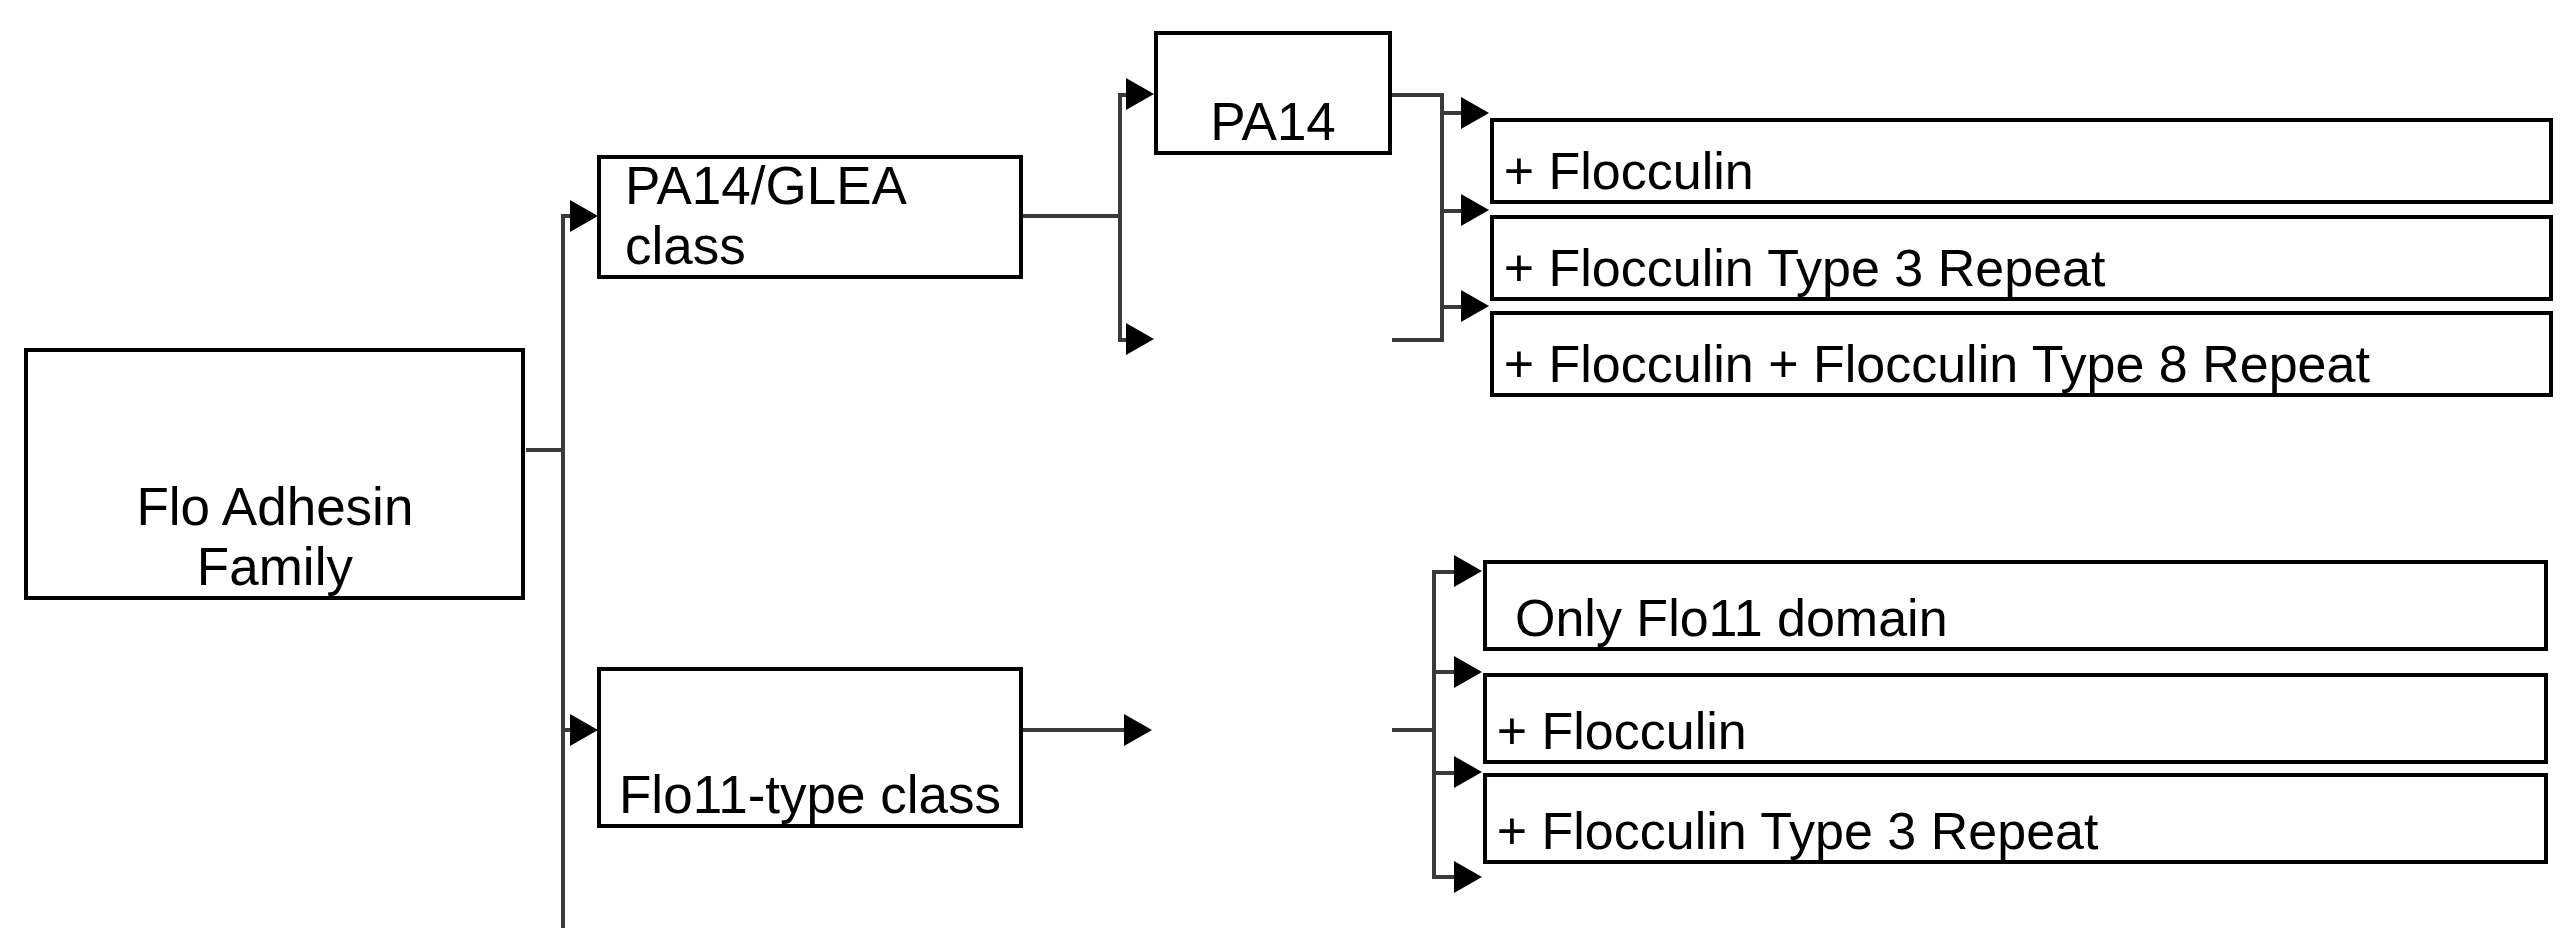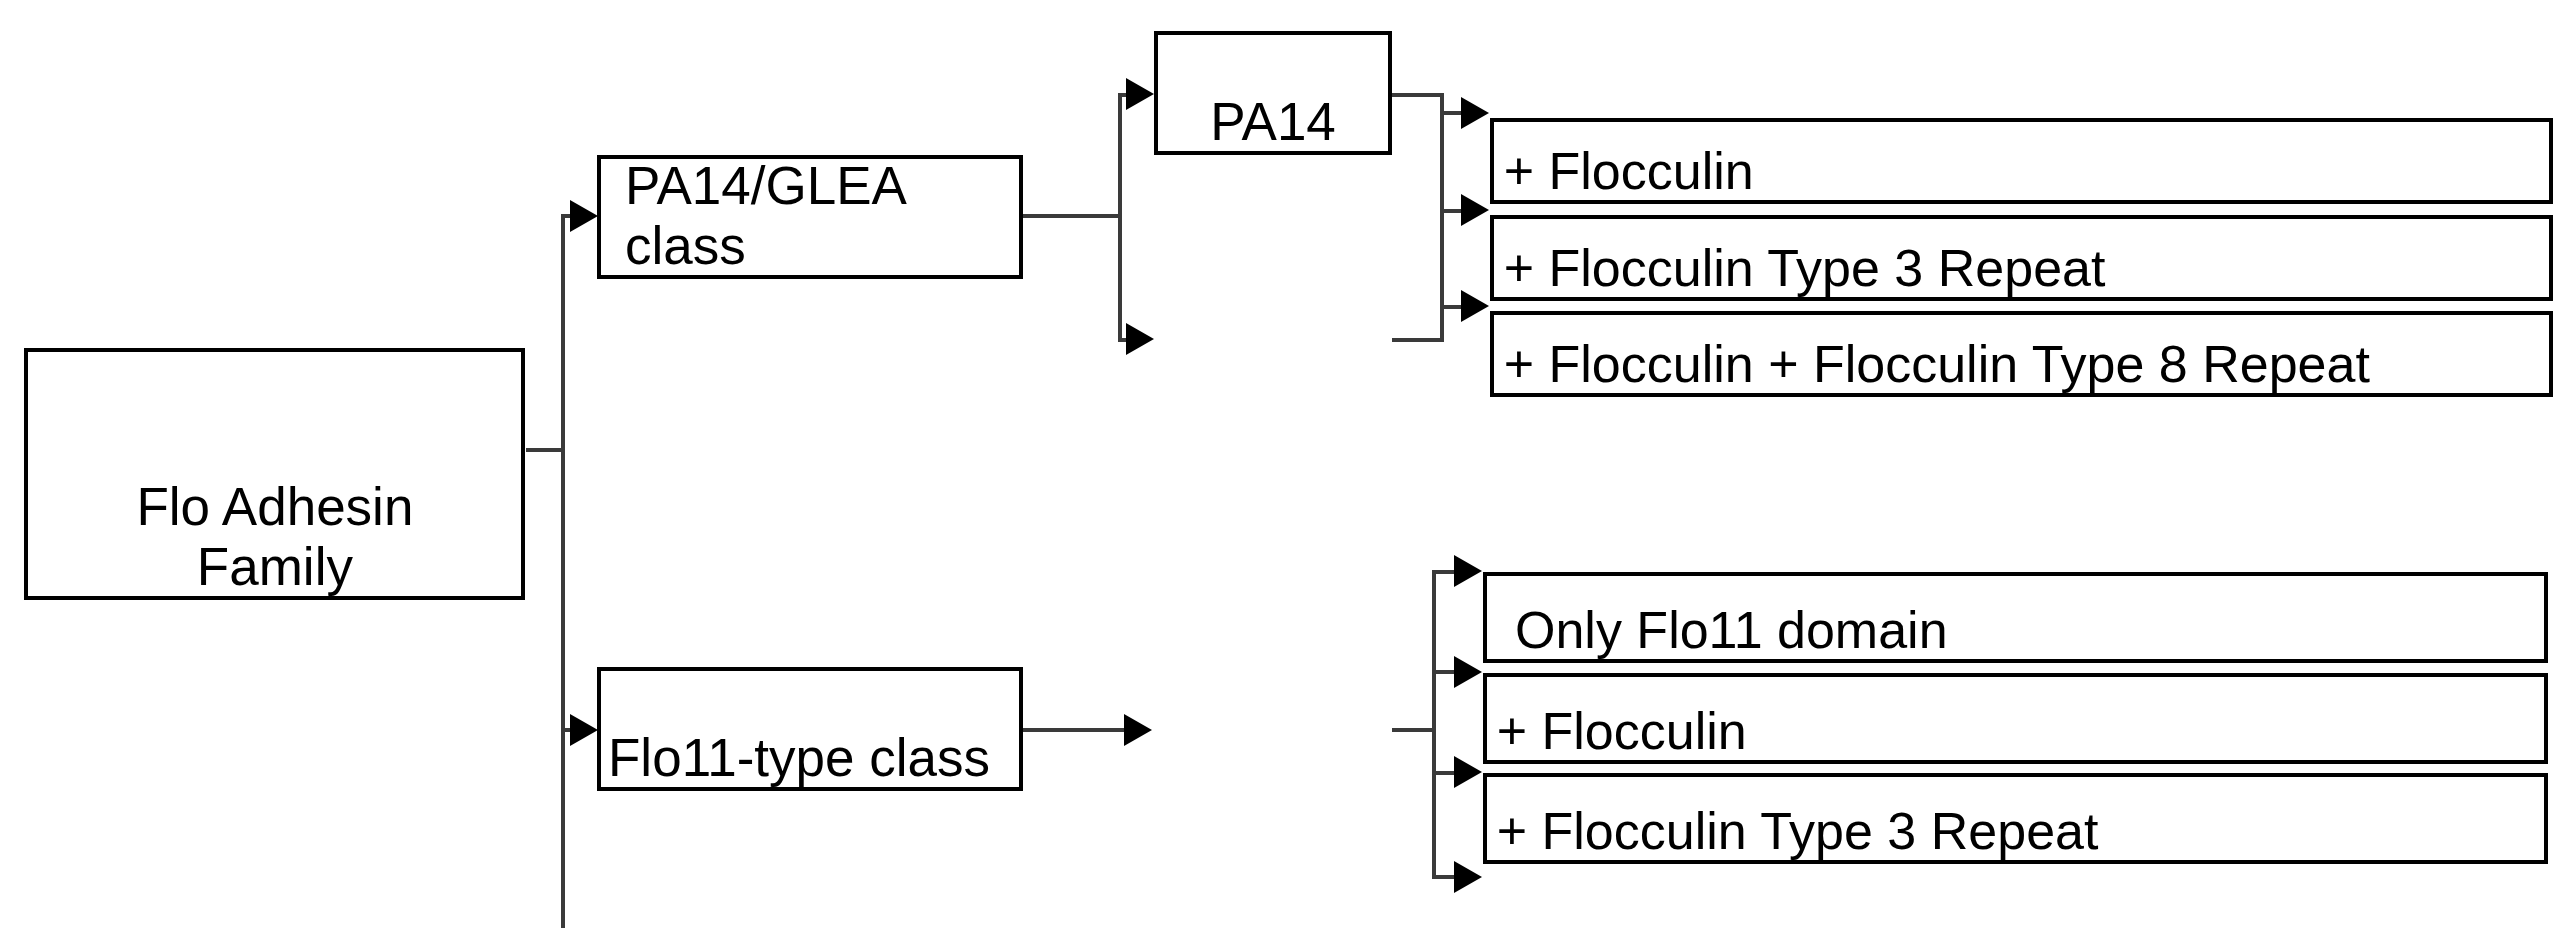--- a/index.html
+++ b/index.html
@@ -52,23 +52,23 @@
   
   #node-pa14-class {
     left: 597px; top: 155px;
     width: 426px; height: 124px;
     font-size: 53px;
     padding-left: 24px;
     justify-content: flex-start;
   }
   #node-flo11-class {
     left: 597px; top: 667px;
-    width: 426px; height: 124px;
+    width: 426px; height: 161px;
     font-size: 53px;
-    padding-left: 7px;
+    padding-left: 18px;
     justify-content: flex-start;
   }
   
   #node-pa14 {
     left: 1154px; top: 31px;
     width: 238px; height: 124px;
     font-size: 53px;
   }
   #node-gleya {
     left: 1154px; top: 276px;
@@ -84,21 +84,21 @@
   .leaf {
     font-size: 52px;
     border-width: 4.2px;
     margin-top: 48px;
   }
   .leaf-top { left: 1490px; width: 1063px; height: 86px; }
   #leaf-t0 { top: 70px; }
   #leaf-t1 { top: 167px; }
   #leaf-t2 { top: 263px; }
   .leaf-bot { left: 1483px; width: 1065px; height: 91px; }
-  #leaf-b0 { top: 524px; padding-left: 28px; }
+  #leaf-b0 { top: 512px; padding-left: 28px; }
   #leaf-b1 { top: 625px; }
   #leaf-b2 { top: 725px; }
   #leaf-b3 { top: 828px; }
 
   
   .conn {
     position: absolute;
     background: #3a3a3a;
   }
   .conn.h { height: 3.5px; }

